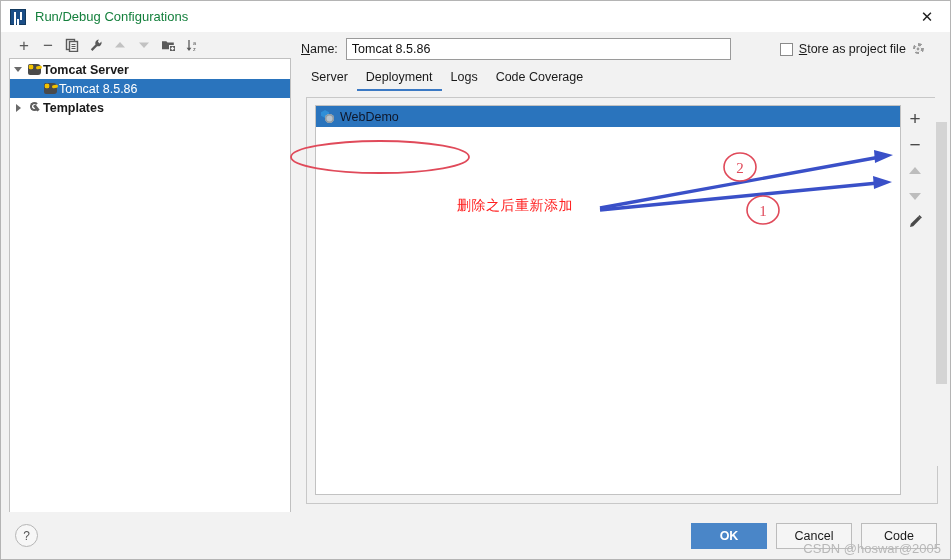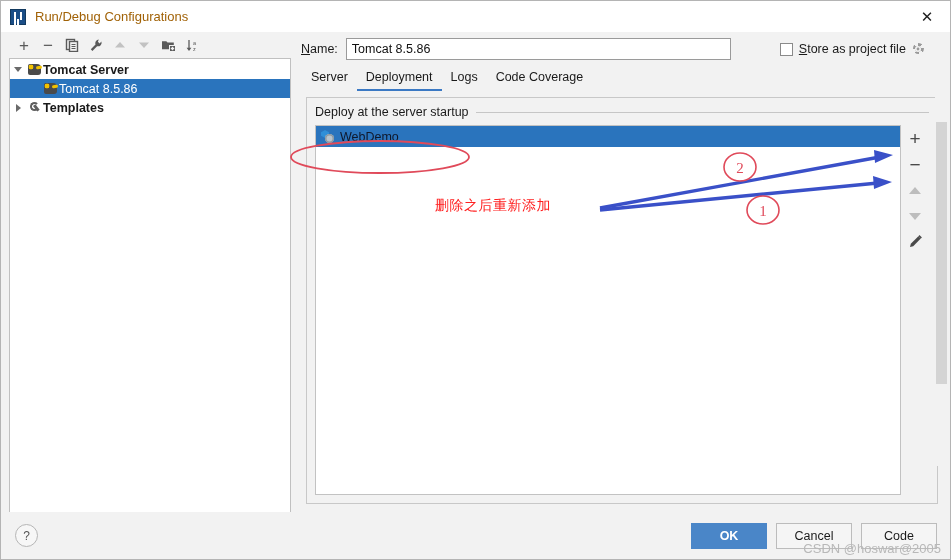--- a/index.html
+++ b/index.html
@@ -58,21 +58,21 @@
     content: "";
     position: absolute;
     right: 3px; top: 2px;
     width: 2px; height: 8px;
     background: #ffffff;
     box-shadow: -3px 7px 0 0 #ffffff, -6px 7px 0 0 #ffffff;
   }
   .title-text {
     margin-left: 9px;
     font-size: 13px;
-    color: #a16207;
+    color: #15803d;
   }
   .title-close {
     position: absolute;
     right: 0; top: 0;
     width: 46px; height: 31px;
     display: flex;
     align-items: center;
     justify-content: center;
     font-size: 15px;
     color: #202020;
@@ -479,21 +479,21 @@
   
   .overlay {
     position: absolute;
     left: 0; top: 0;
     width: 951px; height: 560px;
     pointer-events: none;
     z-index: 50;
   }
   .anno-cn {
     position: absolute;
-    left: 435px; top: 197px;
+    left: 457px; top: 197px;
     font-size: 14px;
     color: #ff2020;
     font-family: "DejaVu Sans", "Liberation Sans", sans-serif;
     white-space: nowrap;
     letter-spacing: 0.5px;
   }
   .watermark {
     position: absolute;
     right: 10px;
     bottom: 4px;
@@ -614,24 +614,20 @@
 
       <div class="tabs">
         <div class="tab">Server</div>
         <div class="tab active">Deployment</div>
         <div class="tab">Logs</div>
         <div class="tab">Code Coverage</div>
       </div>
 
       <div class="content-card">
 
-        <div class="group-title-row">
-          <span class="group-title">Deploy at the server startup</span>
-          <span class="group-line"></span>
-        </div>
 
         <div class="deploy-area">
           <div class="deploy-list">
             <div class="deploy-row selected">
               <span class="ico-artifact"></span>
               <span>WebDemo</span>
             </div>
           </div>
 
           <div class="side-tools">

